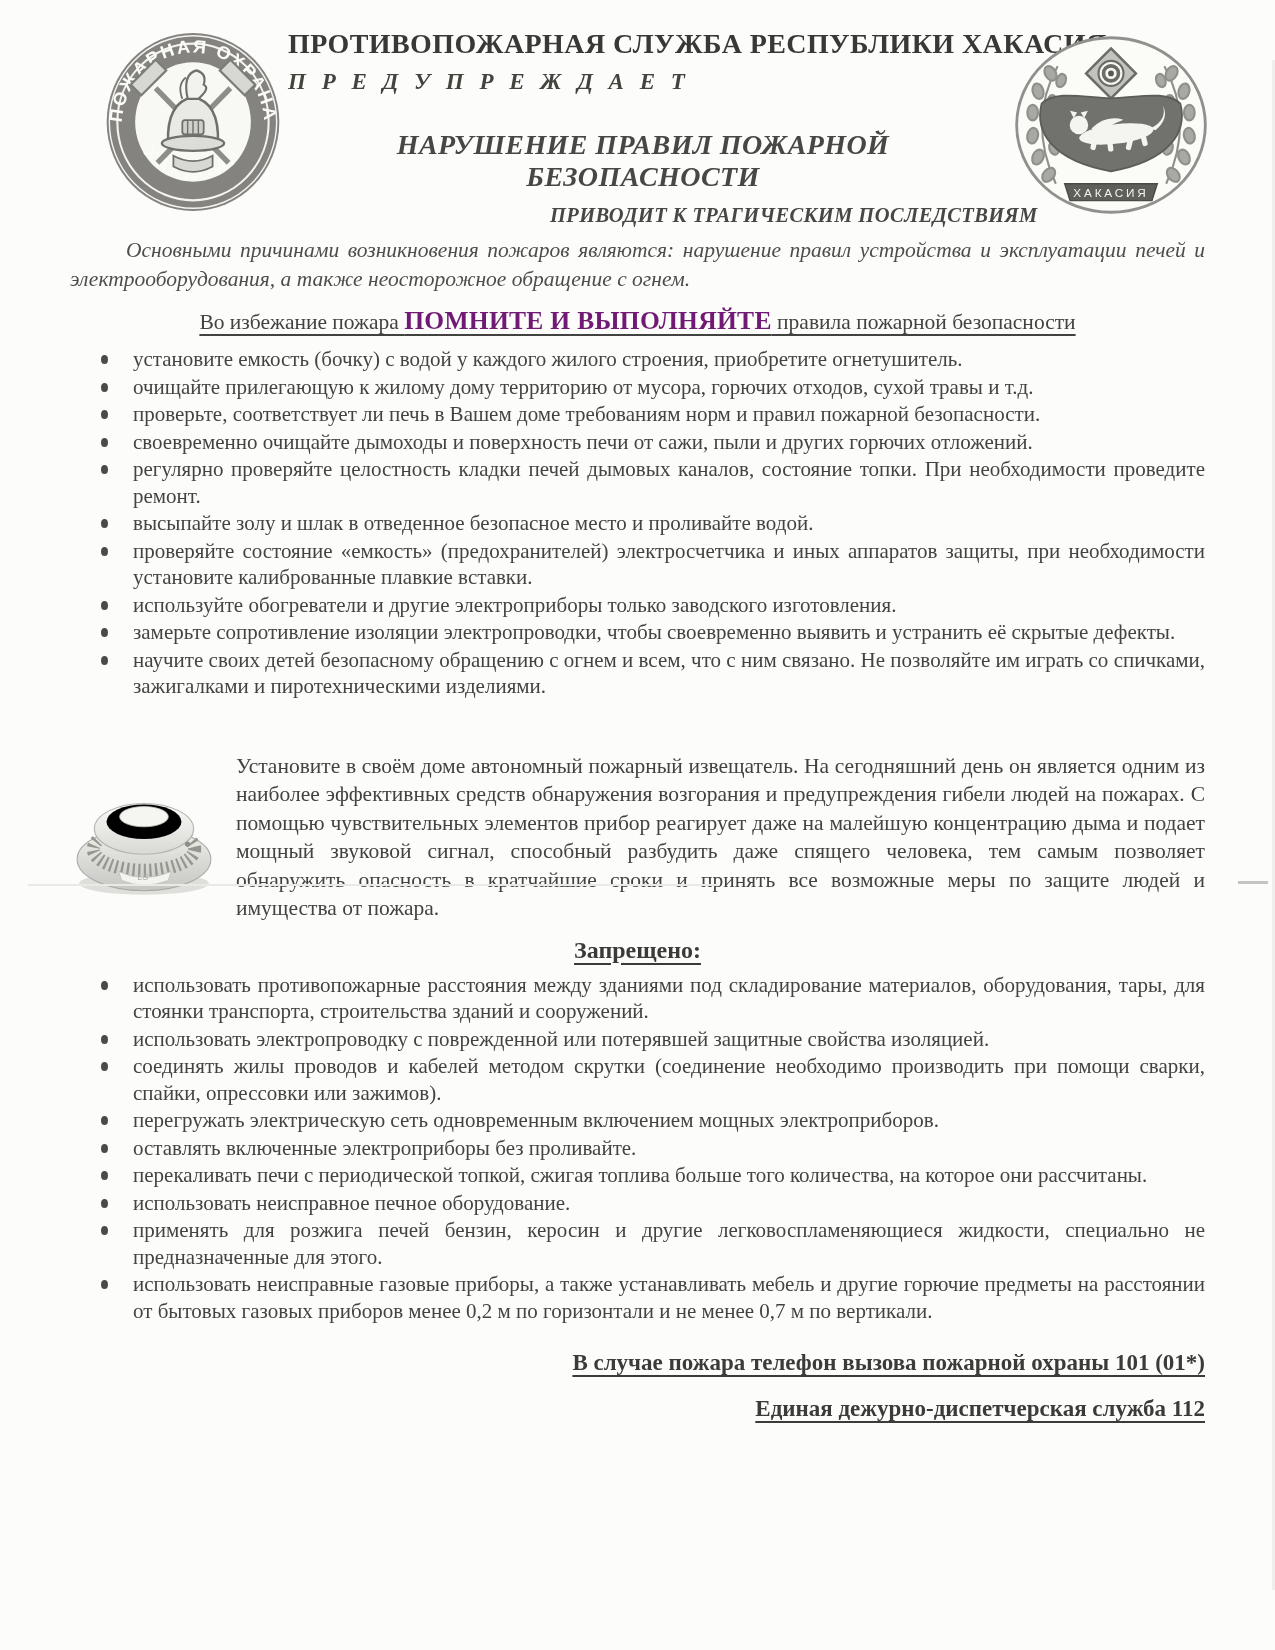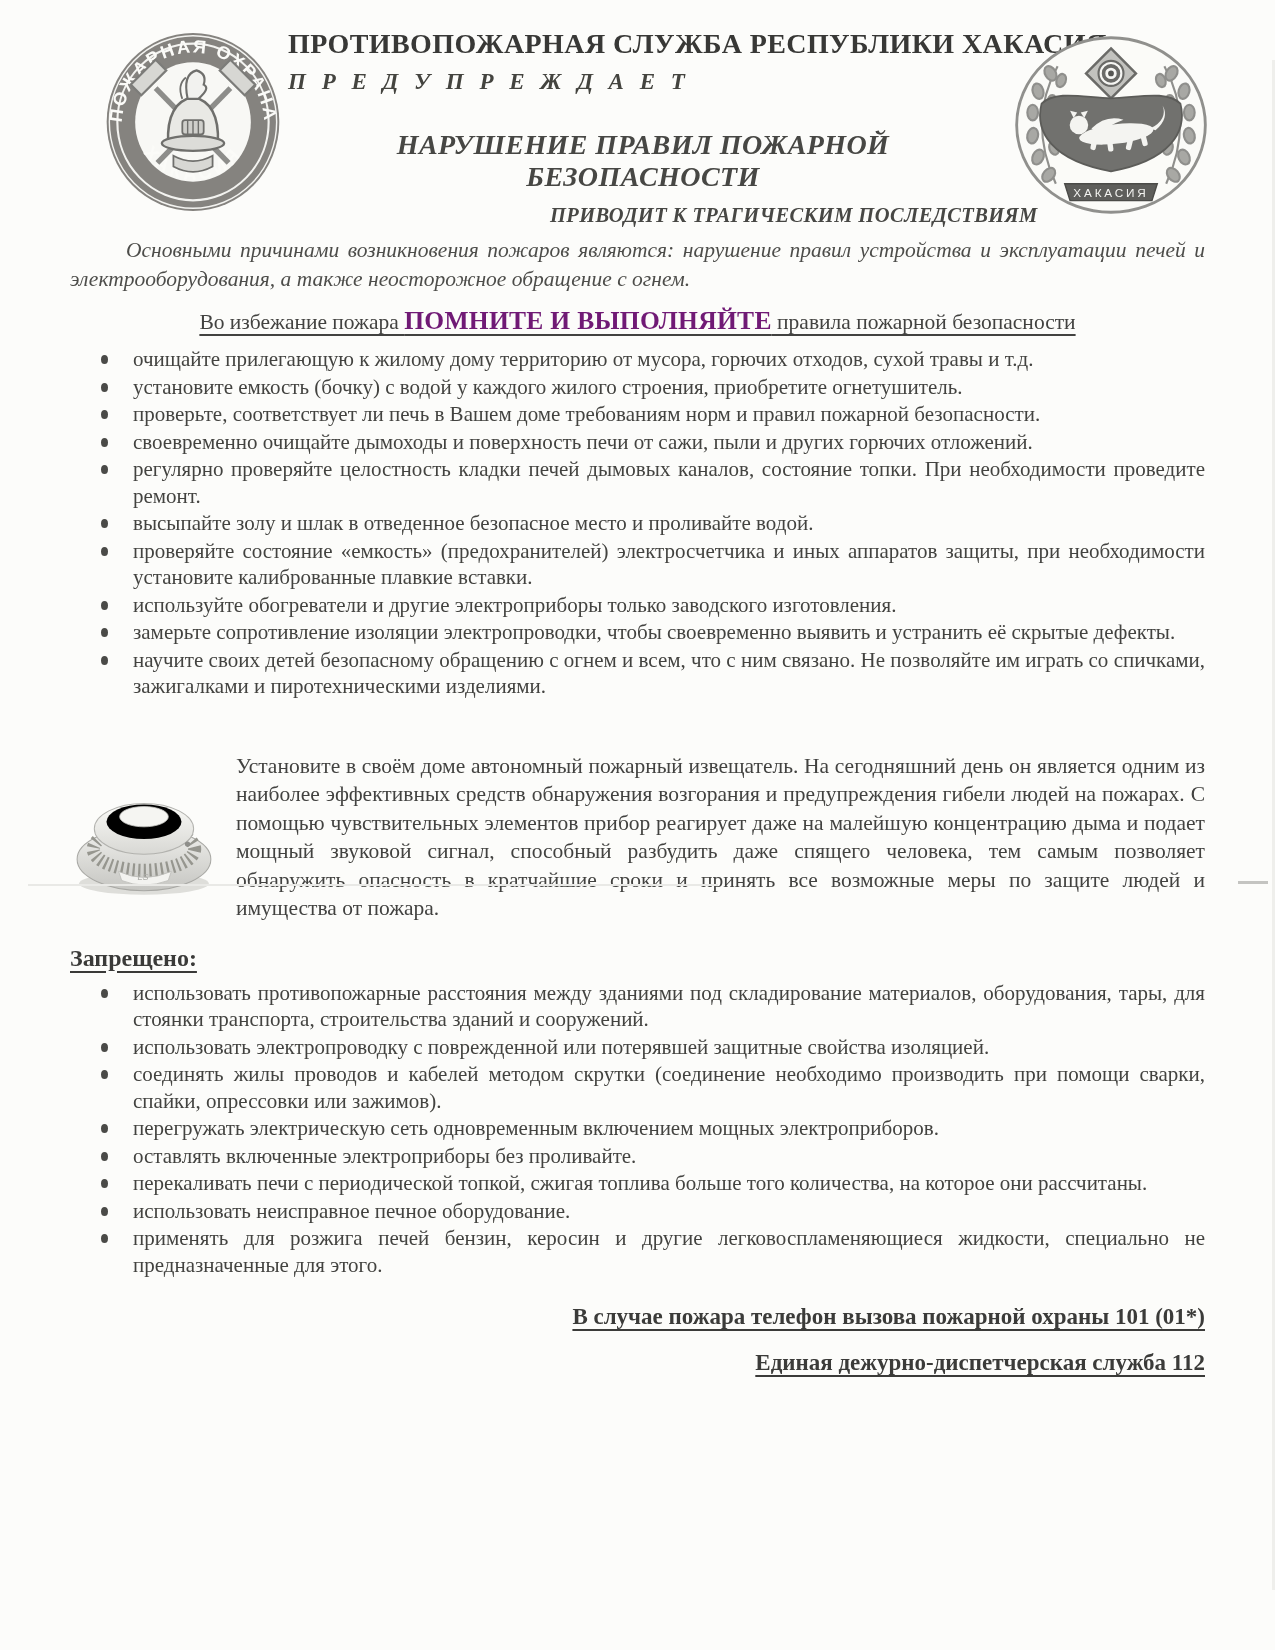--- a/index.html
+++ b/index.html
@@ -42,21 +42,21 @@
     border-radius:50%; background:#4a4a47;
   }
 
   
   .detector { margin-top:52px; }
   .det-img { float:left; width:158px; height:152px; margin:2px 8px 0 0; }
   .det-img svg { margin-top:28px; }
   .detector p { margin:0; font-size:21.5px; line-height:28.5px; text-align:justify; color:#424240; }
 
   
-  .h-prohibited { margin-top:22px; text-align:left; font-size:24px; font-weight:bold; color:#3a3a38;
+  .h-prohibited { margin-top:14px; text-align:center; font-size:24px; font-weight:bold; color:#3a3a38;
     text-decoration:underline; text-underline-offset:5px; text-decoration-thickness:2px; }
   .prohibited ul.blist { margin-top:8px; }
 
   
   .footer { margin-top:26px; }
   .footer div { text-align:right; font-size:23px; font-weight:bold; color:#3b3b39;
     text-decoration:underline; text-underline-offset:5px; text-decoration-thickness:2px; }
   .footer .f2 { margin-top:20px; }
 
   
@@ -180,22 +180,22 @@
 
   <div class="intro">
     <p>Основными причинами возникновения пожаров являются: нарушение правил устройства и эксплуатации печей и электрооборудования, а также неосторожное обращение с огнем.</p>
   </div>
 
   <div class="h-remember">
     <span class="u"><span>Во избежание пожара </span><b>ПОМНИТЕ И ВЫПОЛНЯЙТЕ</b><span> правила пожарной безопасности</span></span>
   </div>
 
   <ul class="blist">
+      <li>установите емкость (бочку) с водой у каждого жилого строения, приобретите огнетушитель.</li>
       <li>очищайте прилегающую к жилому дому  территорию от мусора, горючих отходов, сухой травы и т.д.</li>
-      <li>установите емкость (бочку) с водой у каждого жилого строения, приобретите огнетушитель.</li>
       <li>проверьте, соответствует ли печь в Вашем доме требованиям норм и правил пожарной безопасности.</li>
       <li>своевременно очищайте дымоходы и поверхность печи от сажи, пыли и других горючих отложений.</li>
       <li>регулярно проверяйте целостность кладки печей дымовых каналов, состояние топки. При необходимости проведите ремонт.</li>
       <li>высыпайте золу и шлак в отведенное безопасное место и проливайте водой.</li>
       <li>проверяйте состояние «емкость» (предохранителей) электросчетчика и иных аппаратов защиты, при необходимости установите калиброванные плавкие вставки.</li>
       <li>используйте обогреватели и другие электроприборы только заводского изготовления.</li>
       <li>замерьте сопротивление изоляции электропроводки, чтобы своевременно выявить и устранить её скрытые дефекты.</li>
       <li>научите своих детей безопасному обращению с огнем и всем, что с ним связано. Не позволяйте им играть со спичками, зажигалками и пиротехническими изделиями.</li>
     </ul>
 
@@ -231,20 +231,21 @@
     <div class="h-prohibited">Запрещено:</div>
     <ul class="blist">
         <li>использовать противопожарные расстояния между зданиями  под складирование материалов, оборудования, тары, для стоянки транспорта, строительства зданий и сооружений.</li>
         <li>использовать электропроводку с поврежденной или потерявшей защитные свойства изоляцией.</li>
         <li>соединять жилы проводов и кабелей методом скрутки (соединение необходимо производить при помощи сварки, спайки, опрессовки или зажимов).</li>
         <li>перегружать электрическую сеть одновременным включением мощных электроприборов.</li>
         <li>оставлять включенные электроприборы без проливайте.</li>
         <li>перекаливать печи с периодической топкой, сжигая топлива больше того количества, на которое они рассчитаны.</li>
         <li>использовать неисправное печное оборудование.</li>
         <li>применять для розжига печей бензин, керосин и другие легковоспламеняющиеся жидкости, специально не предназначенные для этого.</li>
+        <li>использовать неисправные газовые приборы, а также устанавливать мебель и другие горючие предметы на расстоянии от бытовых газовых приборов менее 0,2 м по горизонтали и не менее 0,7 м по вертикали.</li>
       </ul>
   </div>
 
   <div class="footer">
     <div class="f1">В случае пожара телефон вызова пожарной охраны 101 (01*)</div>
     <div class="f2">Единая дежурно-диспетчерская служба 112</div>
   </div>
 
 </div>
 

